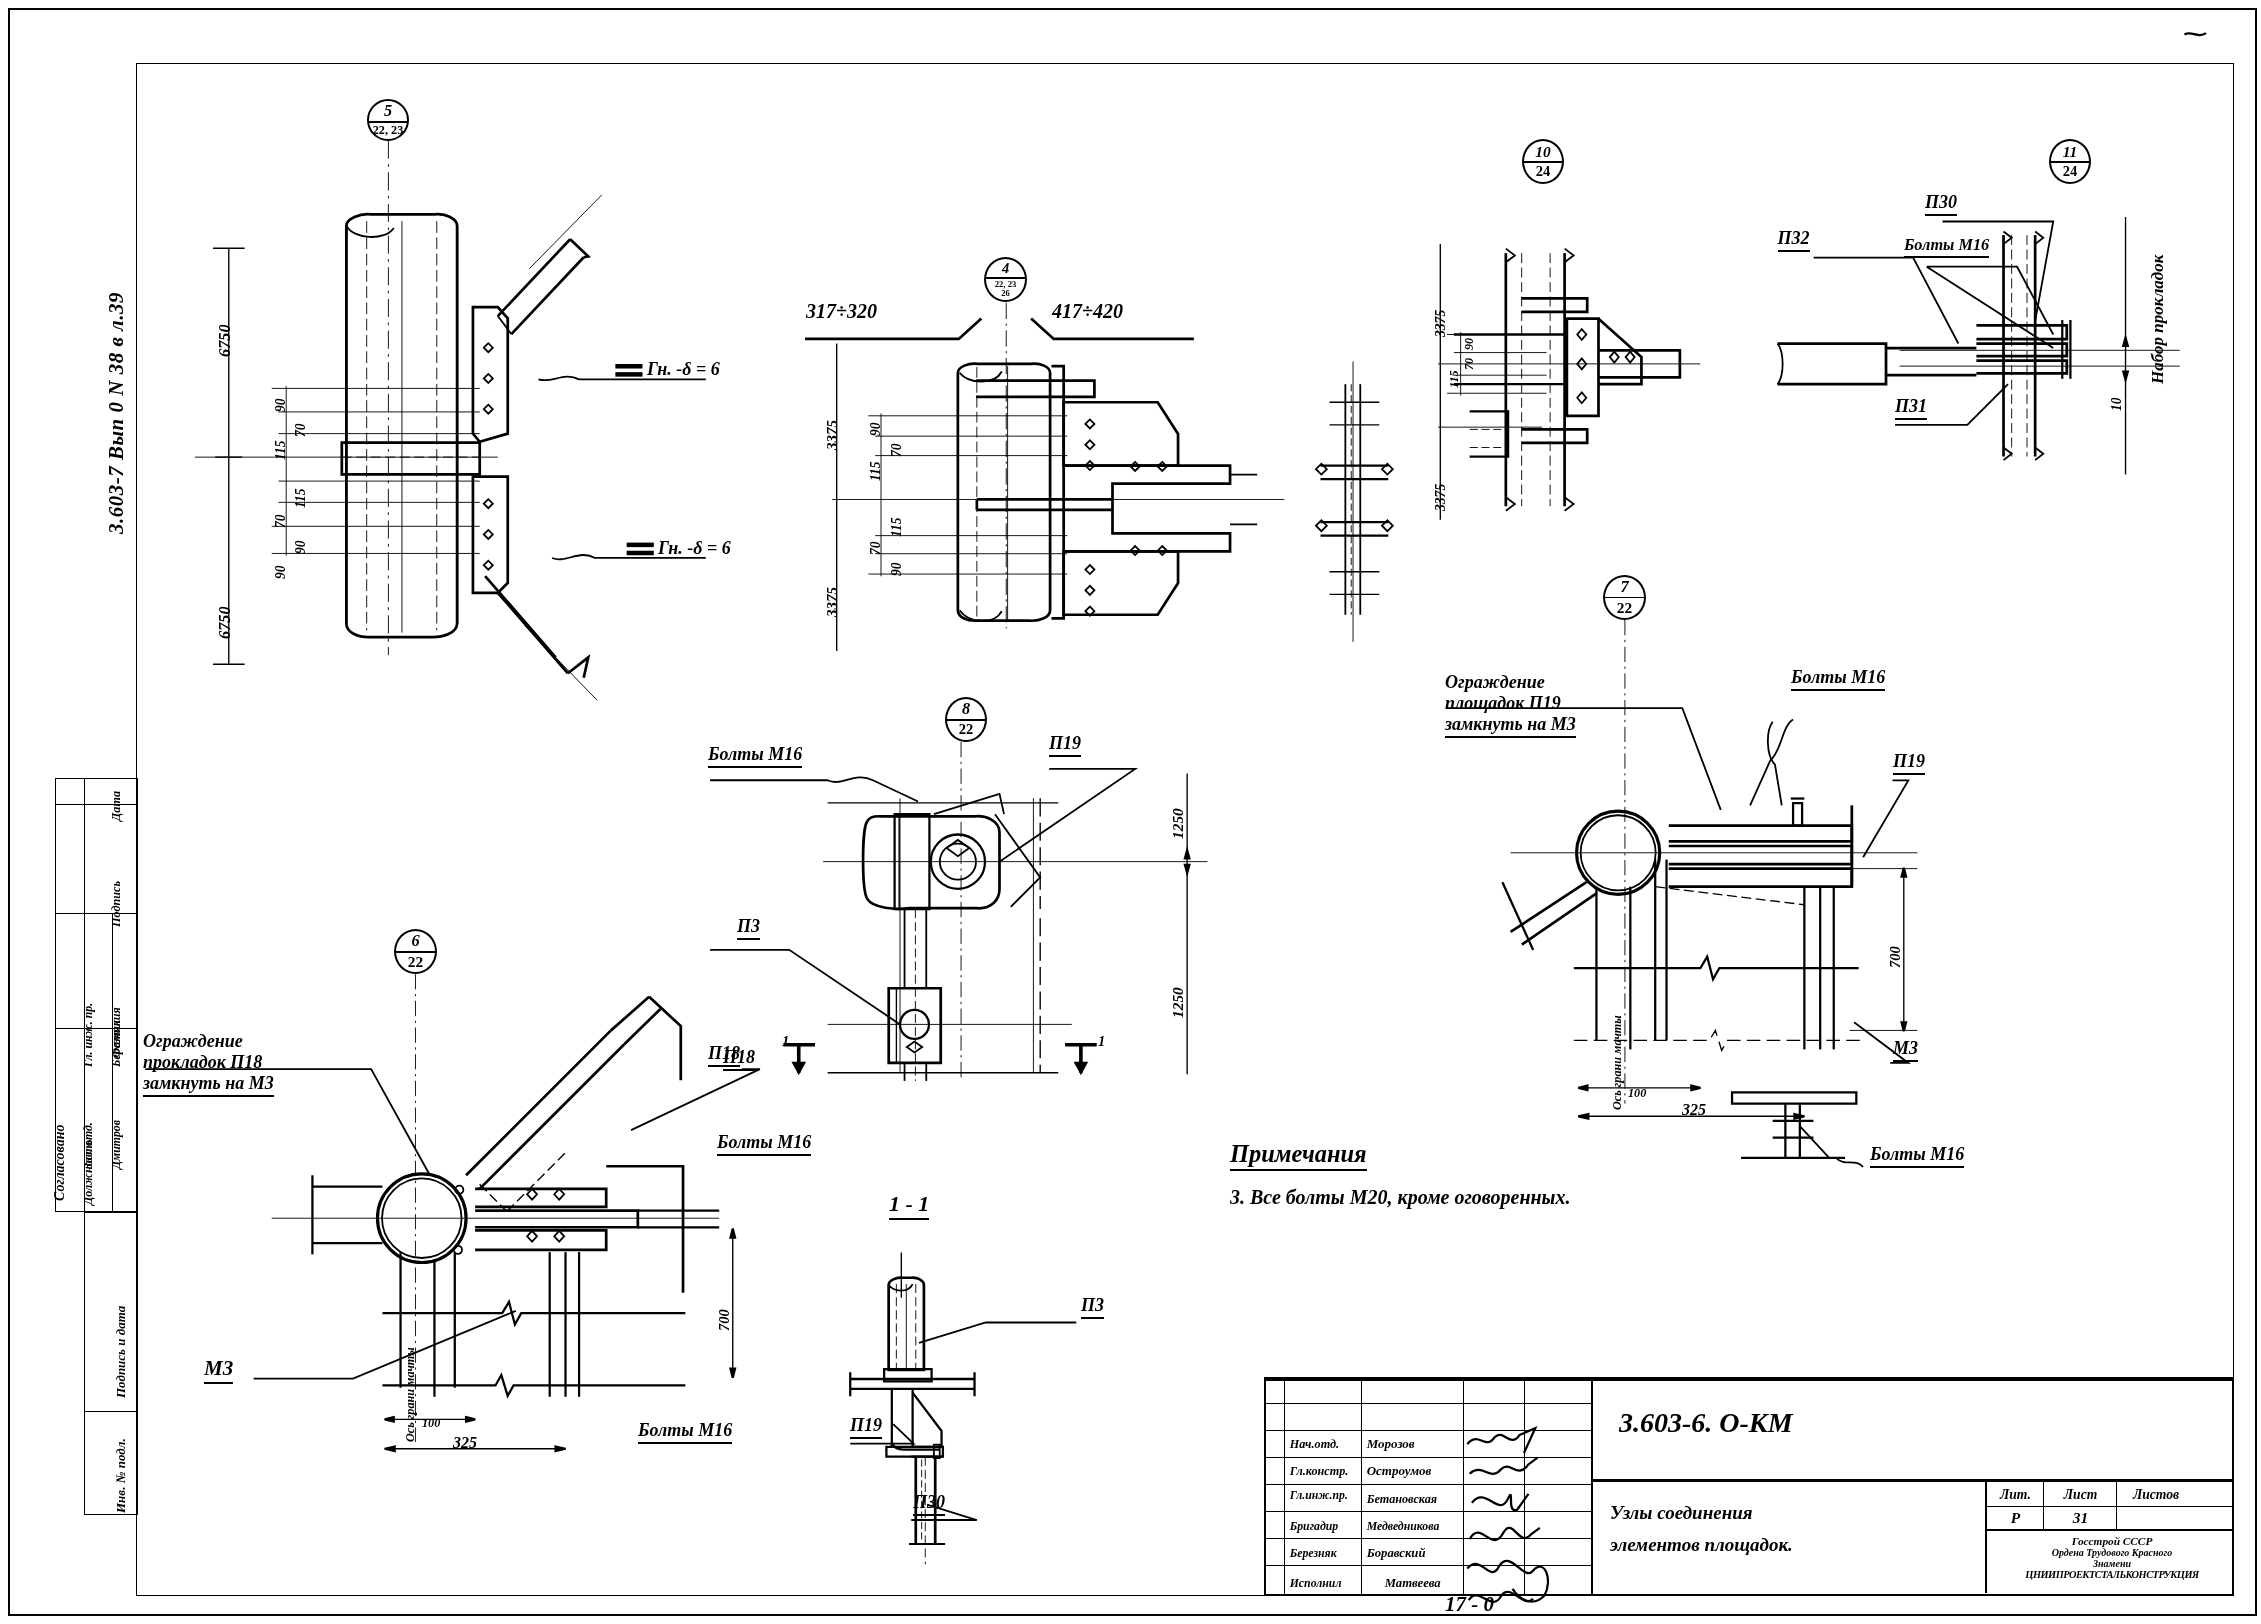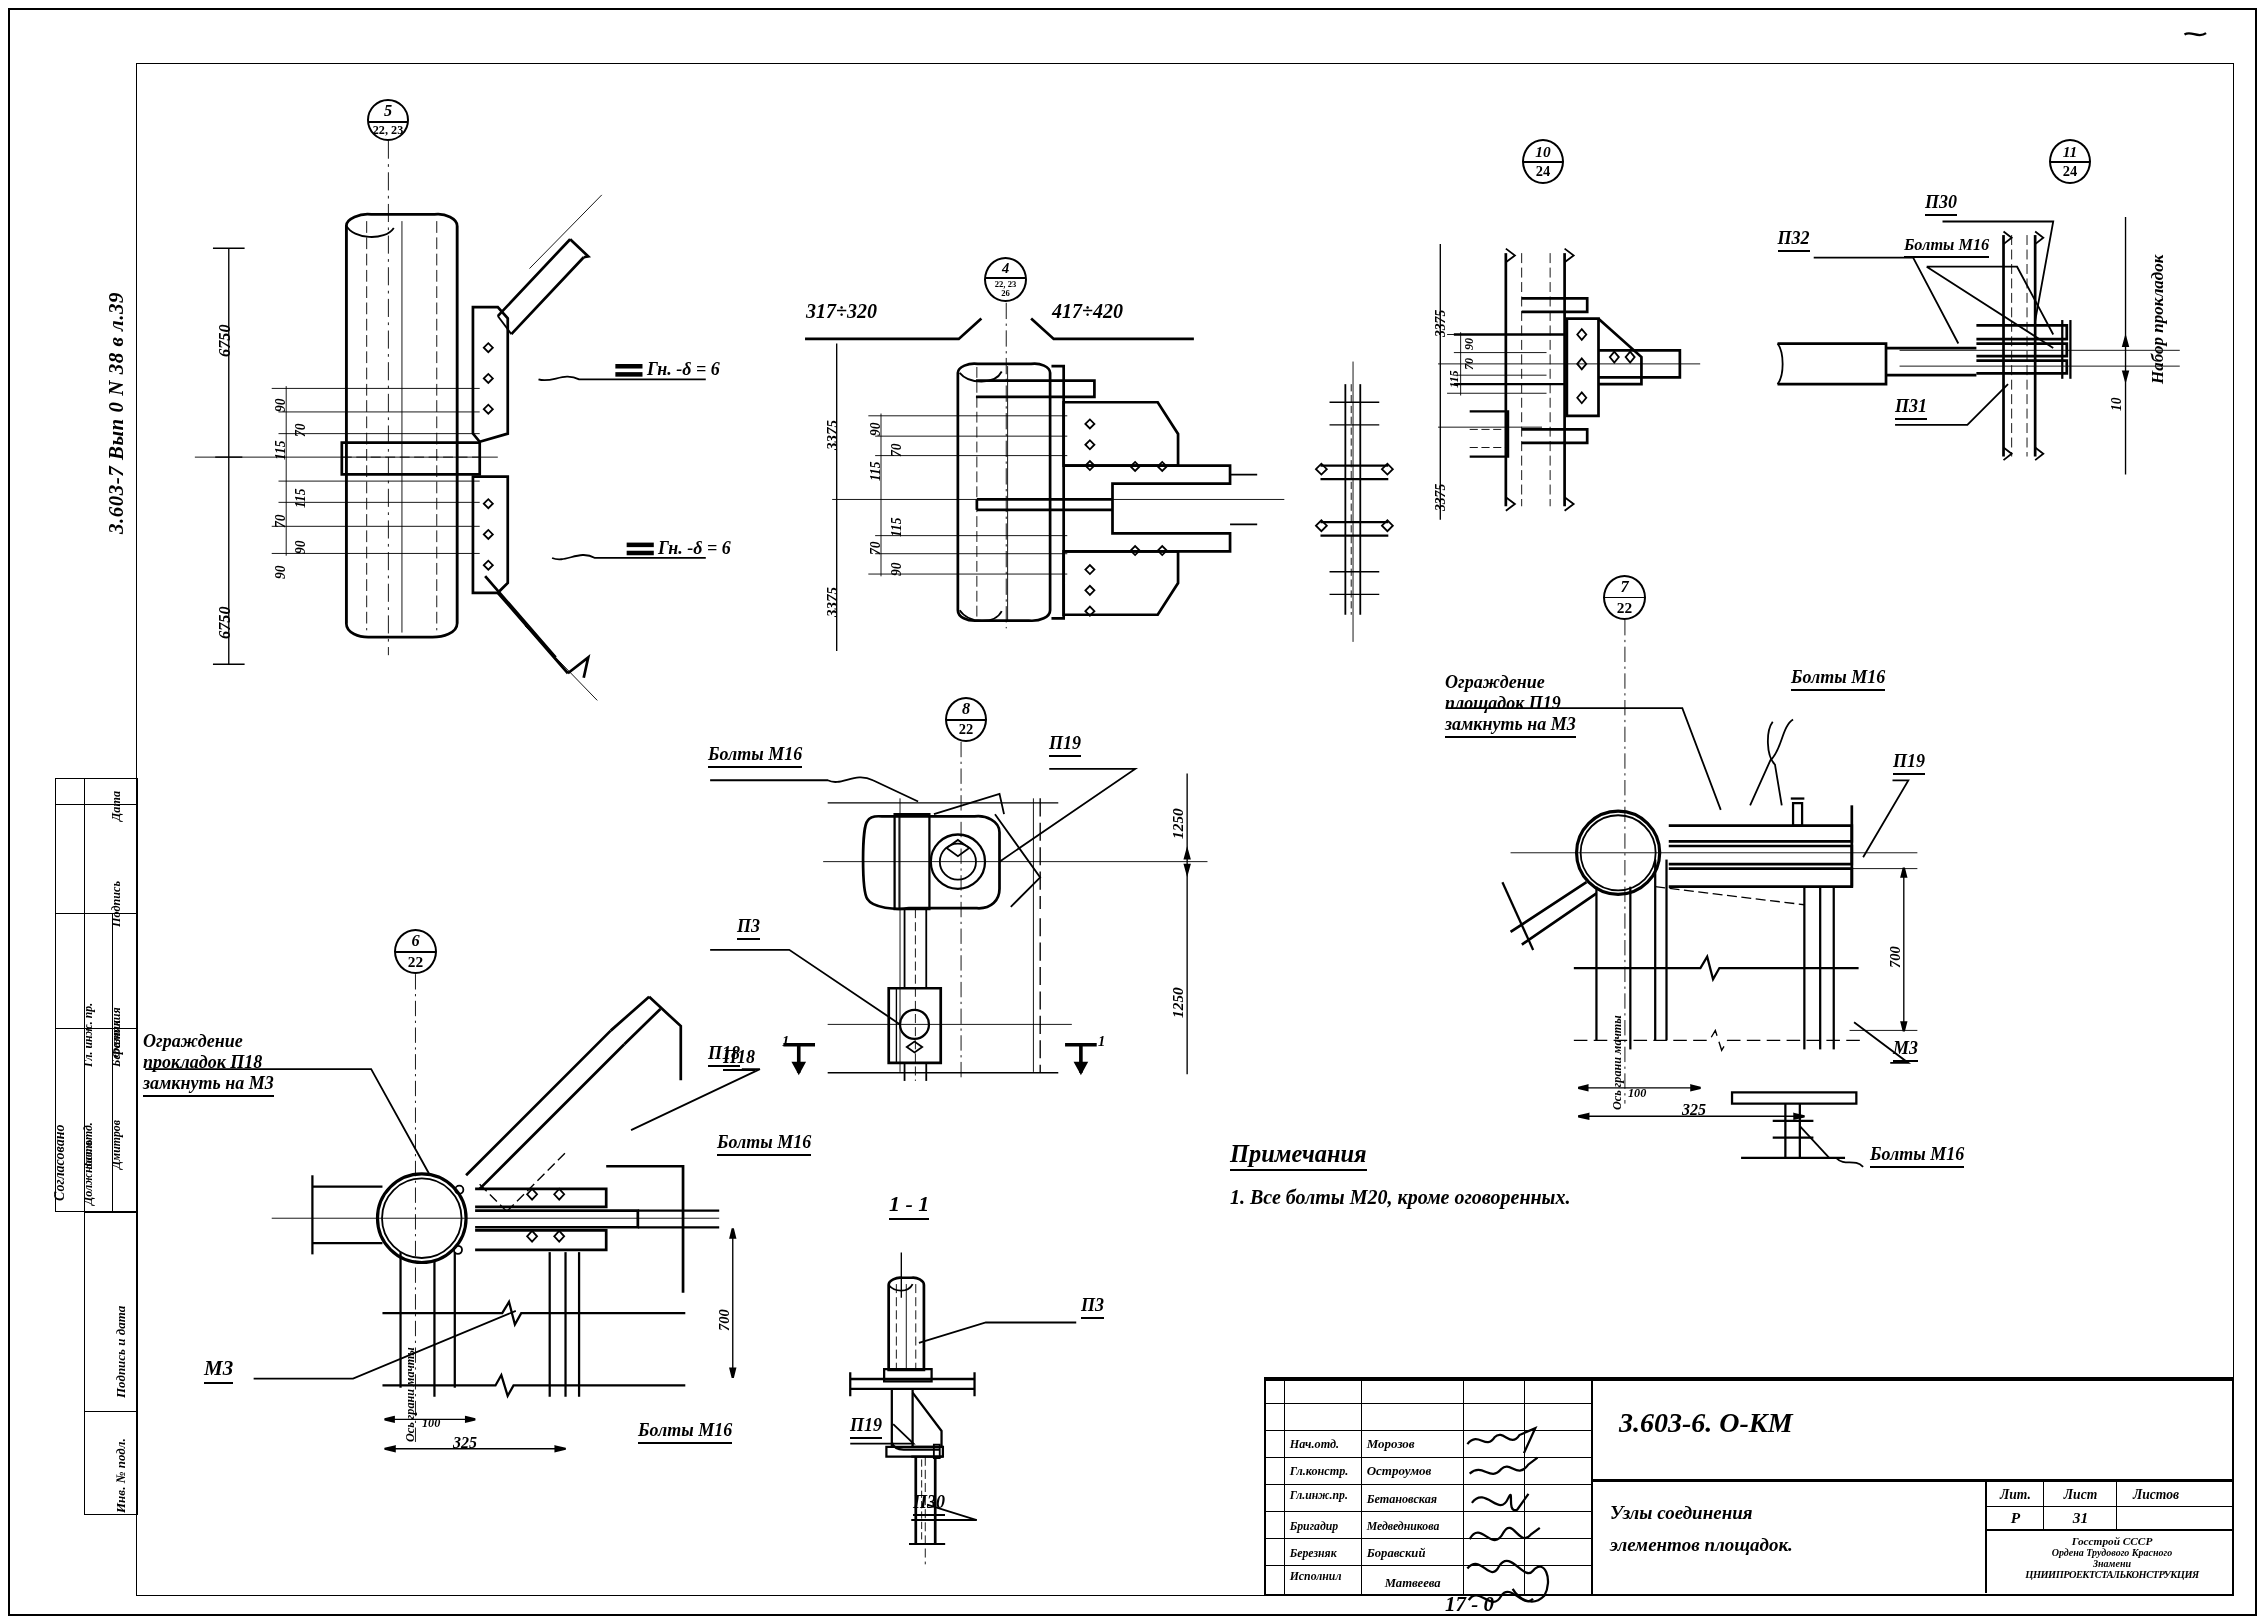--- a/index.html
+++ b/index.html
@@ -796,21 +796,21 @@
     <div class="abs" style="left:54px;top:235px;">
         <div class="lbl lbl-u">П19</div>
       </div>
     <div class="abs" style="left:117px;top:312px;">
         <div class="lbl lbl-u">П30</div>
       </div>
   </div>
 
   <div class="abs" style="left:1230px;top:1140px;">
     <div class="lbl lbl-u" style="font-size:24.4px;display:inline-block;">Примечания</div>
-    <div class="lbl" style="font-size:20px;margin-top:15.4px;">1. Все болты М20, кроме оговоренных.</div>
+    <div class="lbl" style="font-size:20px;margin-top:15.4px;">3. Все болты М20, кроме оговоренных.</div>
   </div>
 
   <div class="abs" id="title-block">
 
     <div class="tb-line" style="left:0;top:0;width:326px;height:2.3px;"></div>
     <div class="tb-line" style="left:18px;top:0;width:1.4px;height:215px;"></div>
     <div class="tb-line" style="left:95px;top:0;width:1.4px;height:215px;"></div>
     <div class="tb-line" style="left:197px;top:0;width:1.4px;height:215px;"></div>
     <div class="tb-line" style="left:258px;top:0;width:1.4px;height:215px;"></div>
     <div class="tb-line" style="left:325px;top:0;width:2.3px;height:215px;"></div>
@@ -851,21 +851,21 @@
       <span class="tb-cell" style="position:static;border:none;font-size:11.8px;">Медведникова</span>
     </div>
 
     <div class="abs" style="left:21px;top:163px;width:72px;height:22px;display:flex;align-items:center;">
       <span class="tb-cell" style="position:static;border:none;font-size:11.8px;">Березняк</span>
     </div>
     <div class="abs" style="left:98px;top:163px;width:97px;height:22px;display:flex;align-items:center;">
       <span class="tb-cell" style="position:static;border:none;font-size:12.7px;">Боравский</span>
     </div>
 
-    <div class="abs" style="left:21px;top:190px;width:72px;height:22px;display:flex;align-items:flex-start;">
+    <div class="abs" style="left:21px;top:190px;width:72px;height:22px;display:flex;align-items:flex-end;">
       <span class="tb-cell" style="position:static;border:none;font-size:11.8px;">Исполнил</span>
     </div>
     <div class="abs" style="left:116px;top:190px;width:97px;height:22px;display:flex;align-items:flex-end;">
       <span class="tb-cell" style="position:static;border:none;font-size:12.7px;">Матвеева</span>
     </div>
 
     <svg width="136" height="181" style="left:199px;top:47px;" viewBox="0 0 300 400">
       <g fill="none" stroke="#000" stroke-width="5">
         <path d="M5,40 C30,10 45,55 65,25 C85,5 100,50 120,20 L155,5 L130,60"></path>
         <path d="M10,105 C40,80 55,125 80,95 C100,75 115,120 140,85 L160,70"></path>

